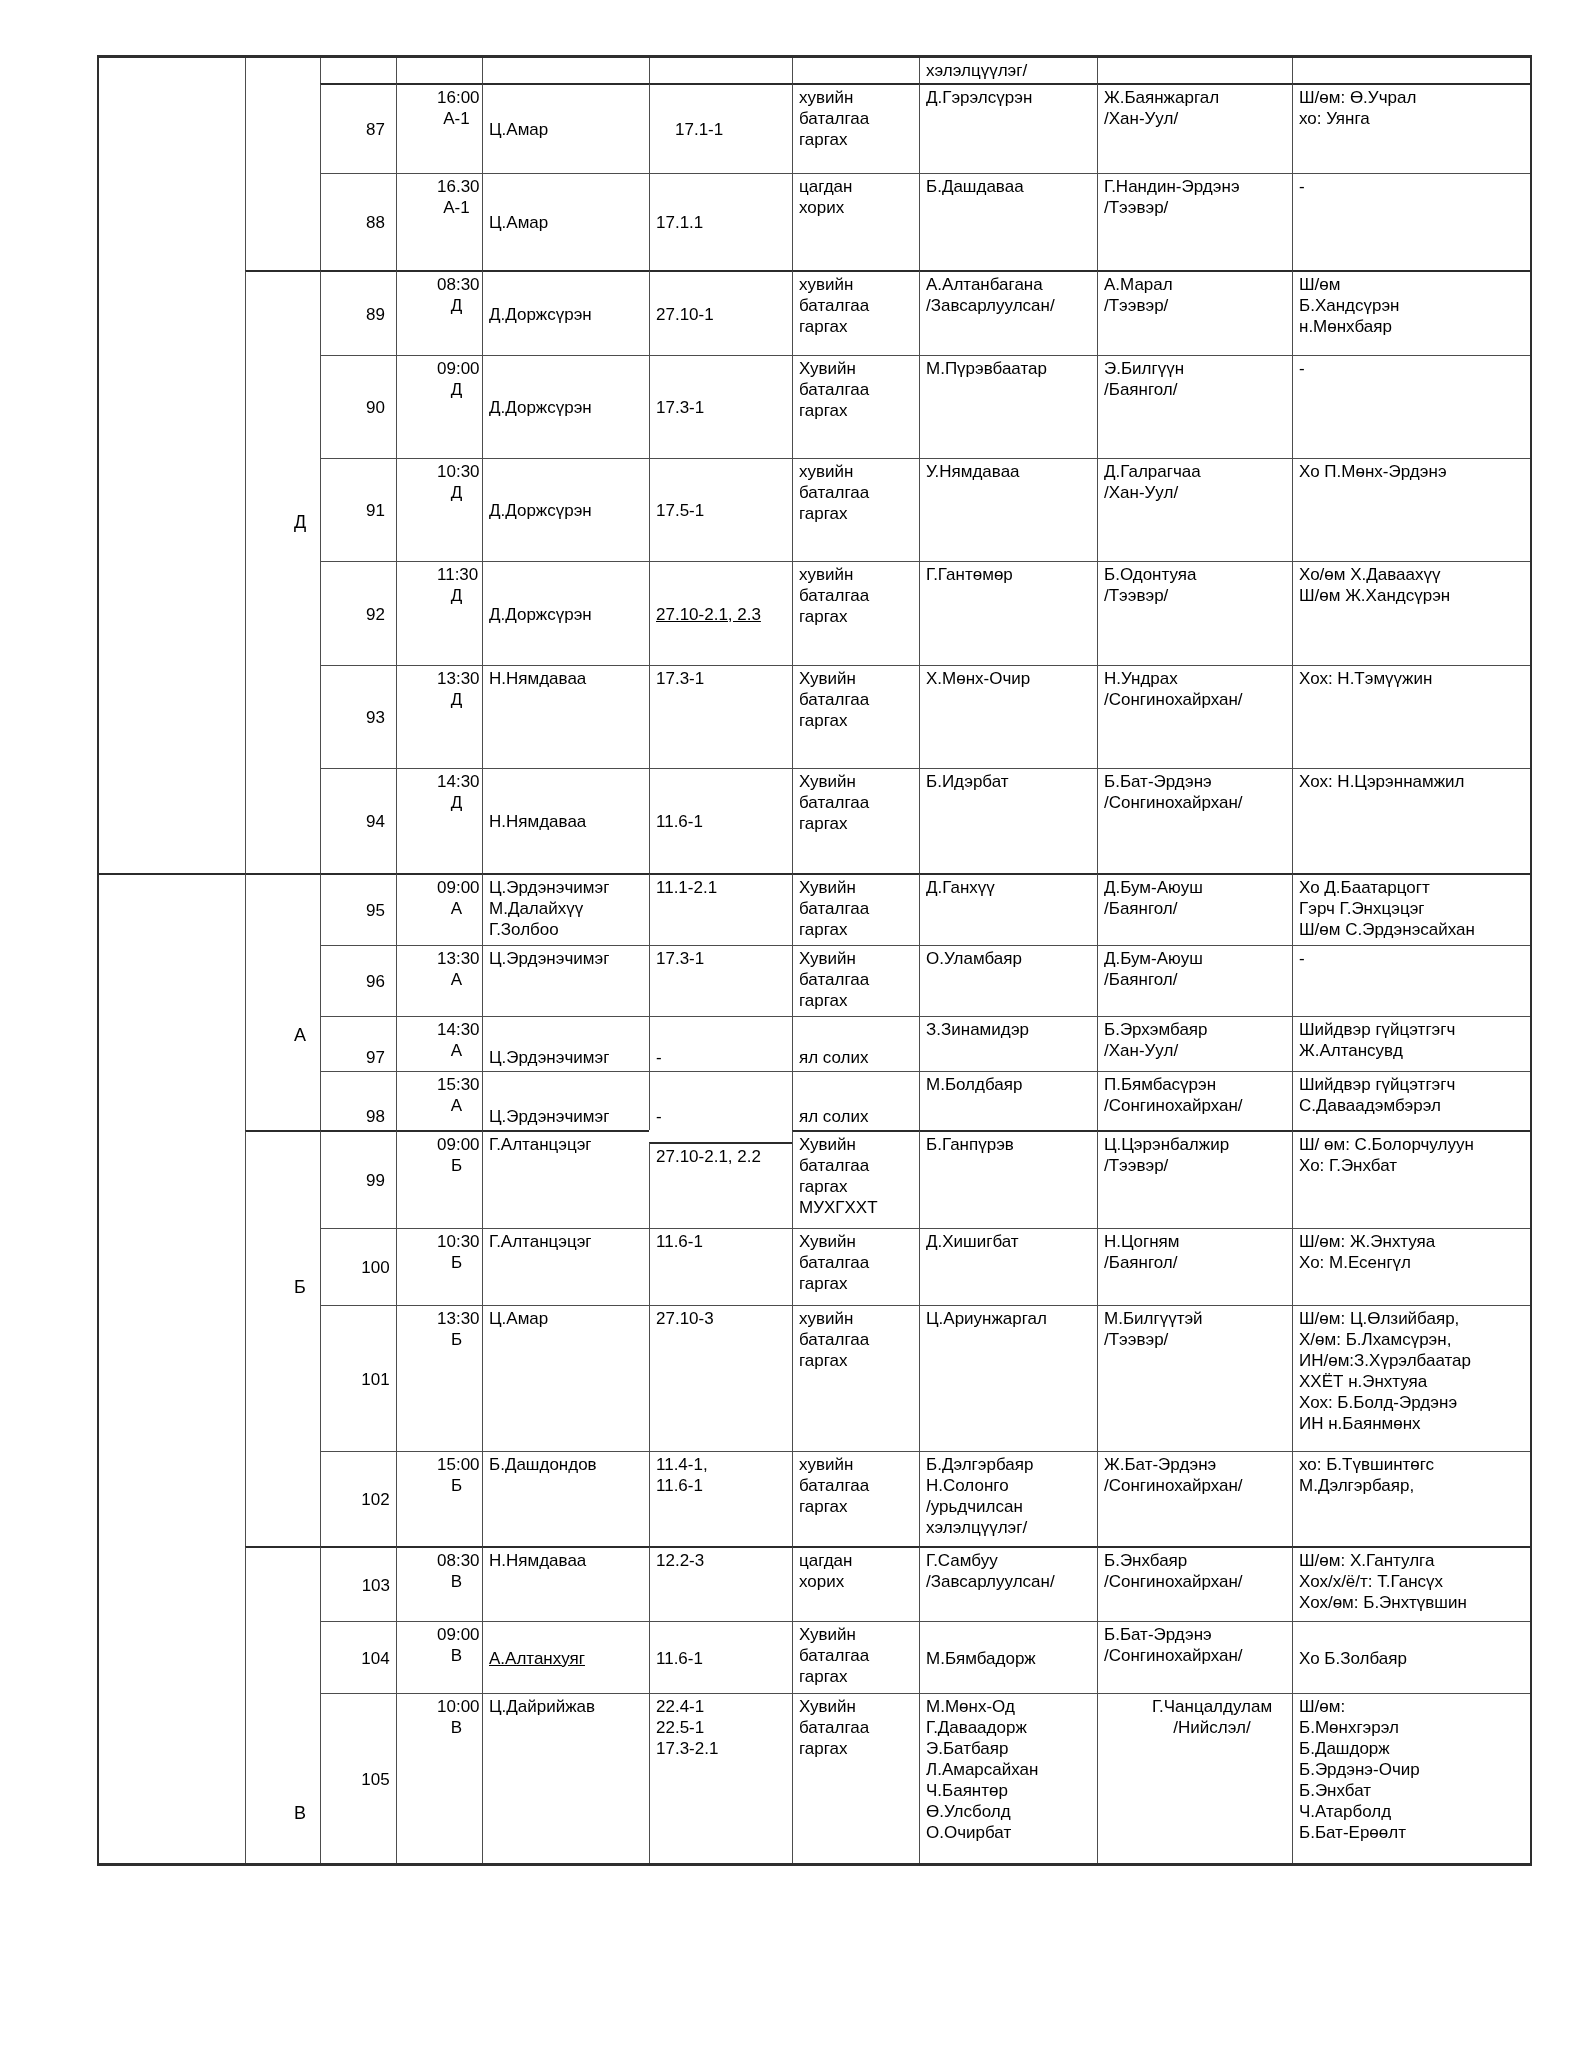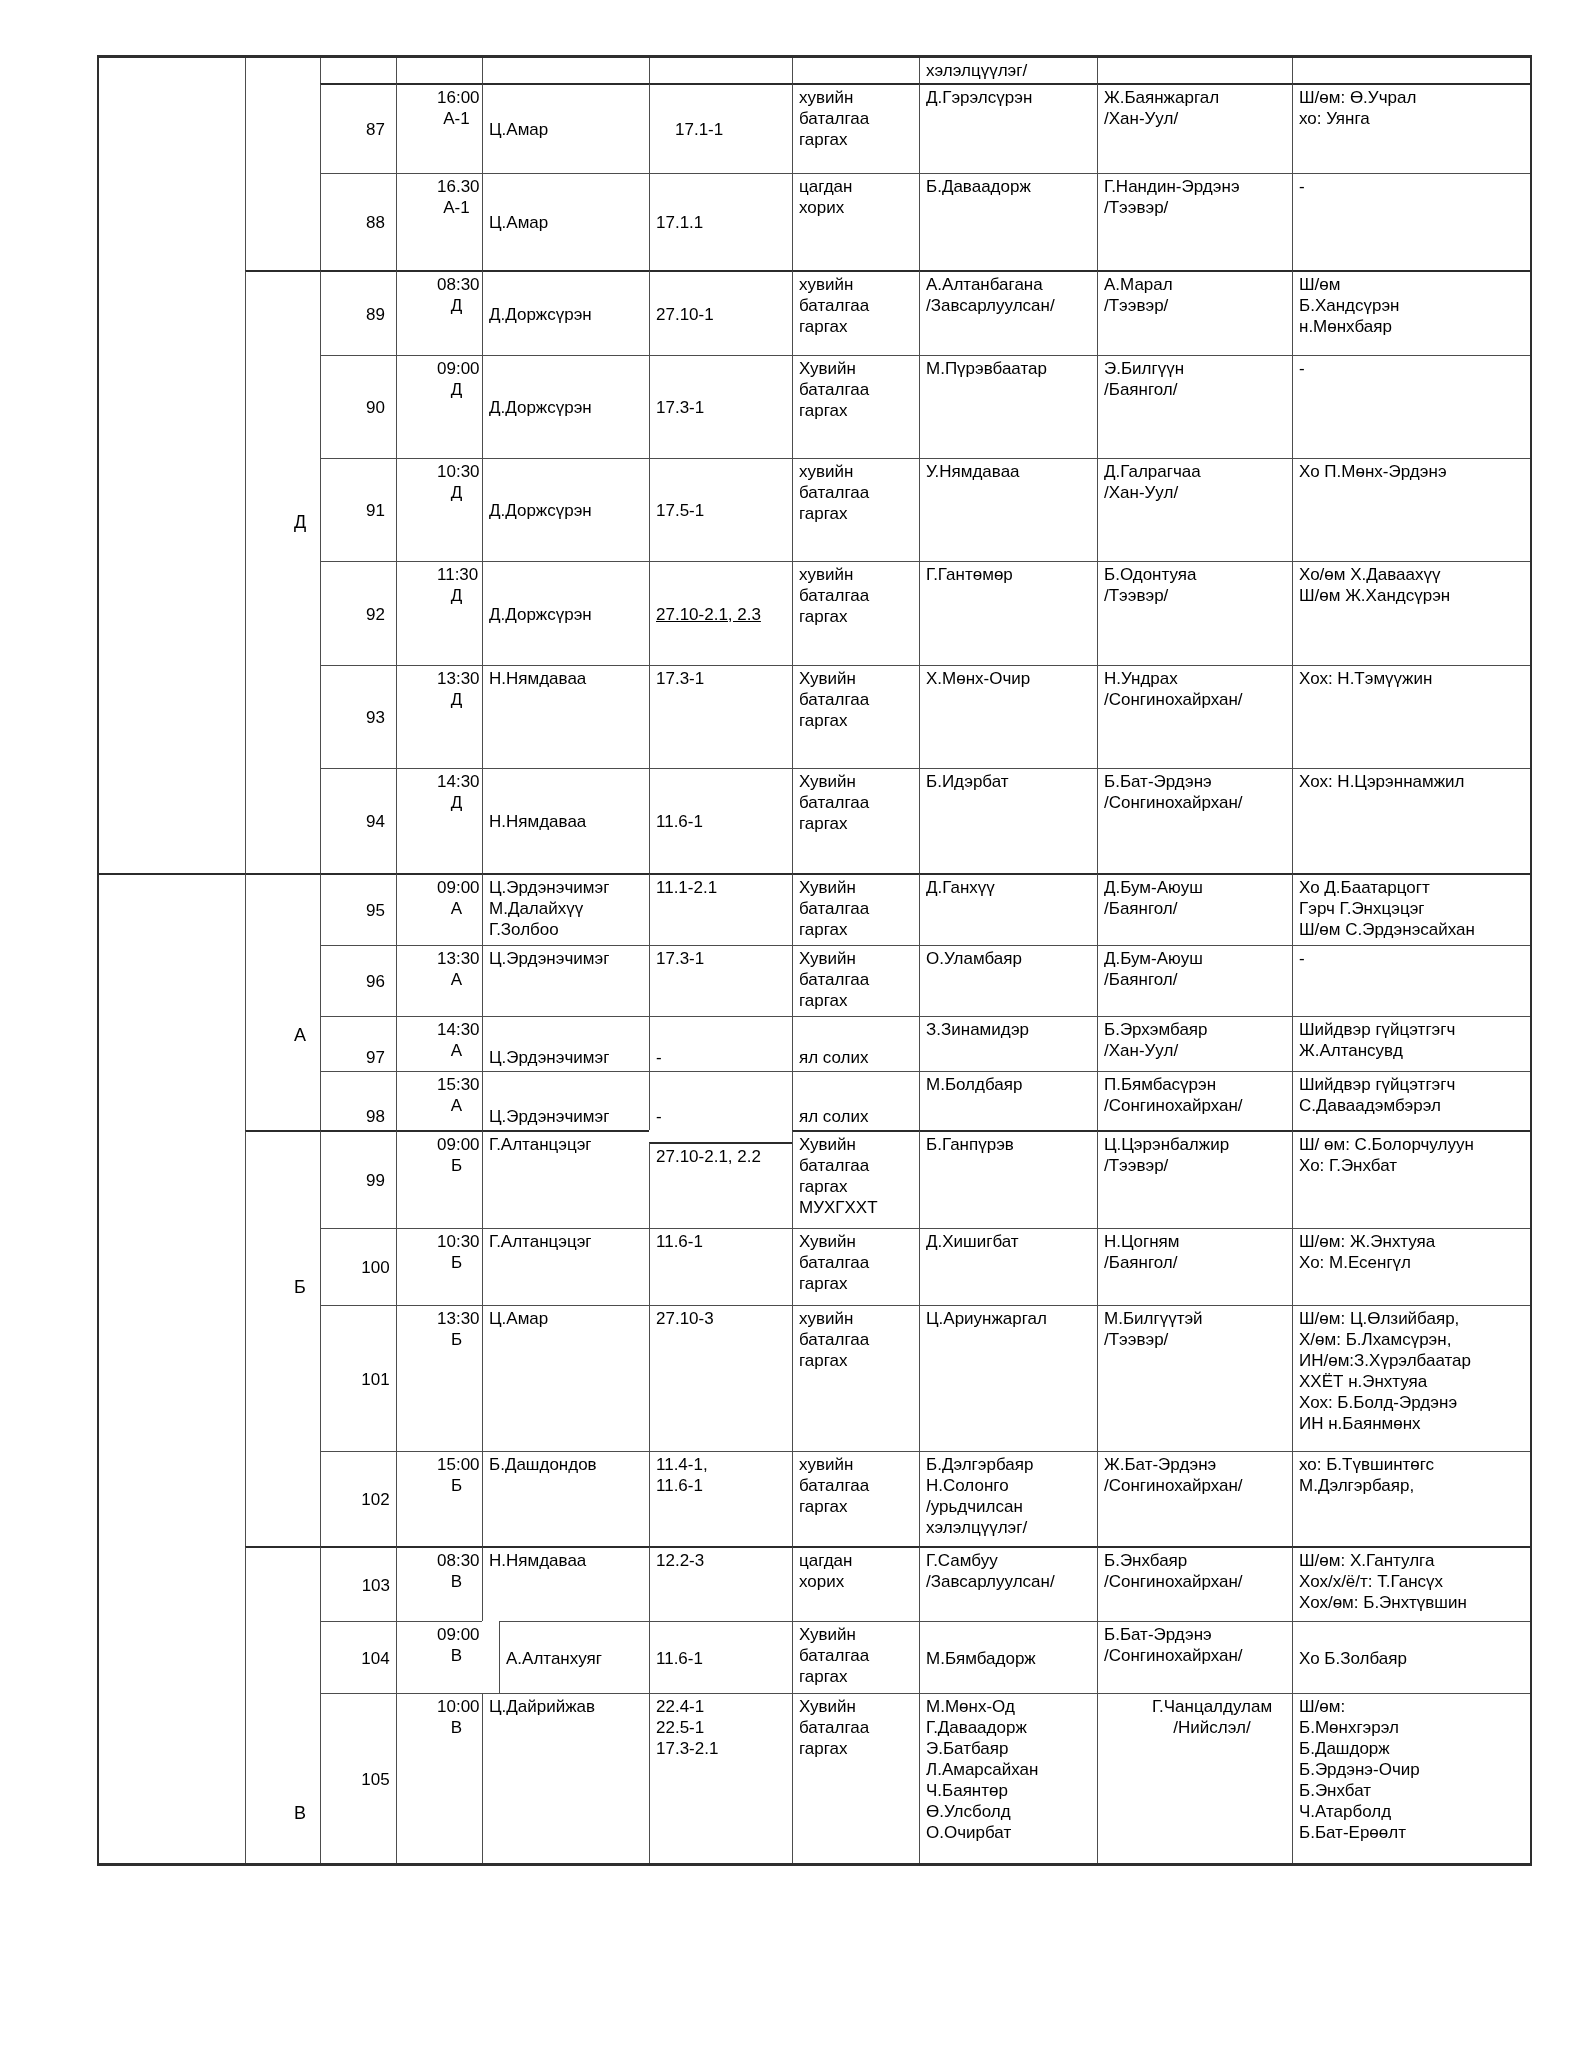--- a/index.html
+++ b/index.html
@@ -58,21 +58,21 @@
 /Хан-Уул/</div>
     <div class="cell  thick-top" style="left: 1193px; top: 25px; width: 238px; height: 90px;">Ш/өм: Ө.Учрал
 хо: Уянга</div>
     <div class="cell  ta-c va-c" style="left: 221px; top: 115px; width: 76px; height: 97px;">88</div>
     <div class="cell  ta-c" style="left: 297px; top: 115px; width: 86px; height: 97px;">16.30
 А-1</div>
     <div class="cell  va-c" style="left: 383px; top: 115px; width: 167px; height: 97px;">Ц.Амар</div>
     <div class="cell  va-c" style="left: 550px; top: 115px; width: 143px; height: 97px;">17.1.1</div>
     <div class="cell " style="left: 693px; top: 115px; width: 127px; height: 97px;">цагдан
 хорих</div>
-    <div class="cell " style="left: 820px; top: 115px; width: 178px; height: 97px;">Б.Даваадорж</div>
+    <div class="cell " style="left: 820px; top: 115px; width: 178px; height: 97px;">Б.Дашдаваа</div>
     <div class="cell " style="left: 998px; top: 115px; width: 195px; height: 97px;">Г.Нандин-Эрдэнэ
 /Тээвэр/</div>
     <div class="cell " style="left: 1193px; top: 115px; width: 238px; height: 97px;">-</div>
     <div class="cell  thick-top ta-c va-c" style="left: 221px; top: 212px; width: 76px; height: 85px;">89</div>
     <div class="cell  thick-top ta-c" style="left: 297px; top: 212px; width: 86px; height: 85px;">08:30
 Д</div>
     <div class="cell  thick-top va-c" style="left: 383px; top: 212px; width: 167px; height: 85px;">Д.Доржсүрэн</div>
     <div class="cell  thick-top va-c" style="left: 550px; top: 212px; width: 143px; height: 85px;">27.10-1</div>
     <div class="cell  thick-top" style="left: 693px; top: 212px; width: 127px; height: 85px;">хувийн
 баталгаа
@@ -266,21 +266,21 @@
     <div class="cell  thick-top" style="left: 820px; top: 1488px; width: 178px; height: 75px;">Г.Самбуу
 /Завсарлуулсан/</div>
     <div class="cell  thick-top" style="left: 998px; top: 1488px; width: 195px; height: 75px;">Б.Энхбаяр
 /Сонгинохайрхан/</div>
     <div class="cell  thick-top" style="left: 1193px; top: 1488px; width: 238px; height: 75px;">Ш/өм: Х.Гантулга
 Хох/х/ё/т: Т.Гансүх
 Хох/өм: Б.Энхтүвшин</div>
     <div class="cell  ta-c va-c" style="left: 221px; top: 1563px; width: 76px; height: 72px;">104</div>
     <div class="cell  ta-c" style="left: 297px; top: 1563px; width: 86px; height: 72px;">09:00
 В</div>
-    <div class="cell  va-c" style="left: 400px; top: 1563px; width: 167px; height: 72px;">А.Алтанхуяг</div>
+    <div class="cell  va-c" style="left: 383px; top: 1563px; width: 167px; height: 72px; text-decoration: underline;">А.Алтанхуяг</div>
     <div class="cell  va-c" style="left: 550px; top: 1563px; width: 143px; height: 72px;">11.6-1</div>
     <div class="cell " style="left: 693px; top: 1563px; width: 127px; height: 72px;">Хувийн
 баталгаа
 гаргах</div>
     <div class="cell  va-c" style="left: 820px; top: 1563px; width: 178px; height: 72px;">М.Бямбадорж</div>
     <div class="cell " style="left: 998px; top: 1563px; width: 195px; height: 72px;">Б.Бат-Эрдэнэ
 /Сонгинохайрхан/</div>
     <div class="cell  va-c" style="left: 1193px; top: 1563px; width: 238px; height: 72px;">Хо Б.Золбаяр</div>
     <div class="cell  ta-c va-c" style="left: 221px; top: 1635px; width: 76px; height: 170px;">105</div>
     <div class="cell  ta-c" style="left: 297px; top: 1635px; width: 86px; height: 170px;">10:00

